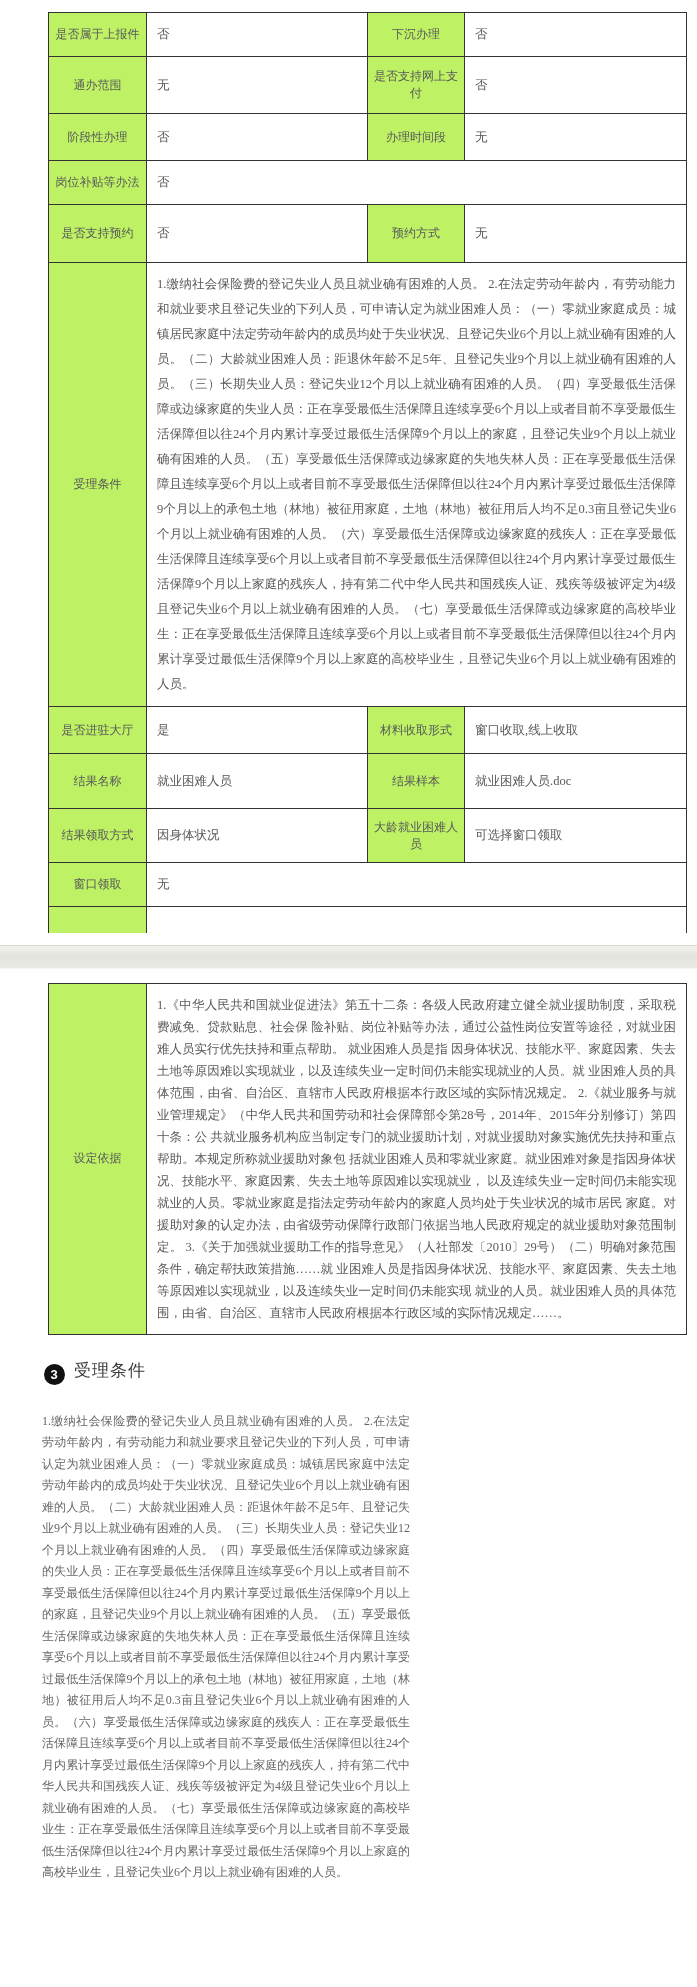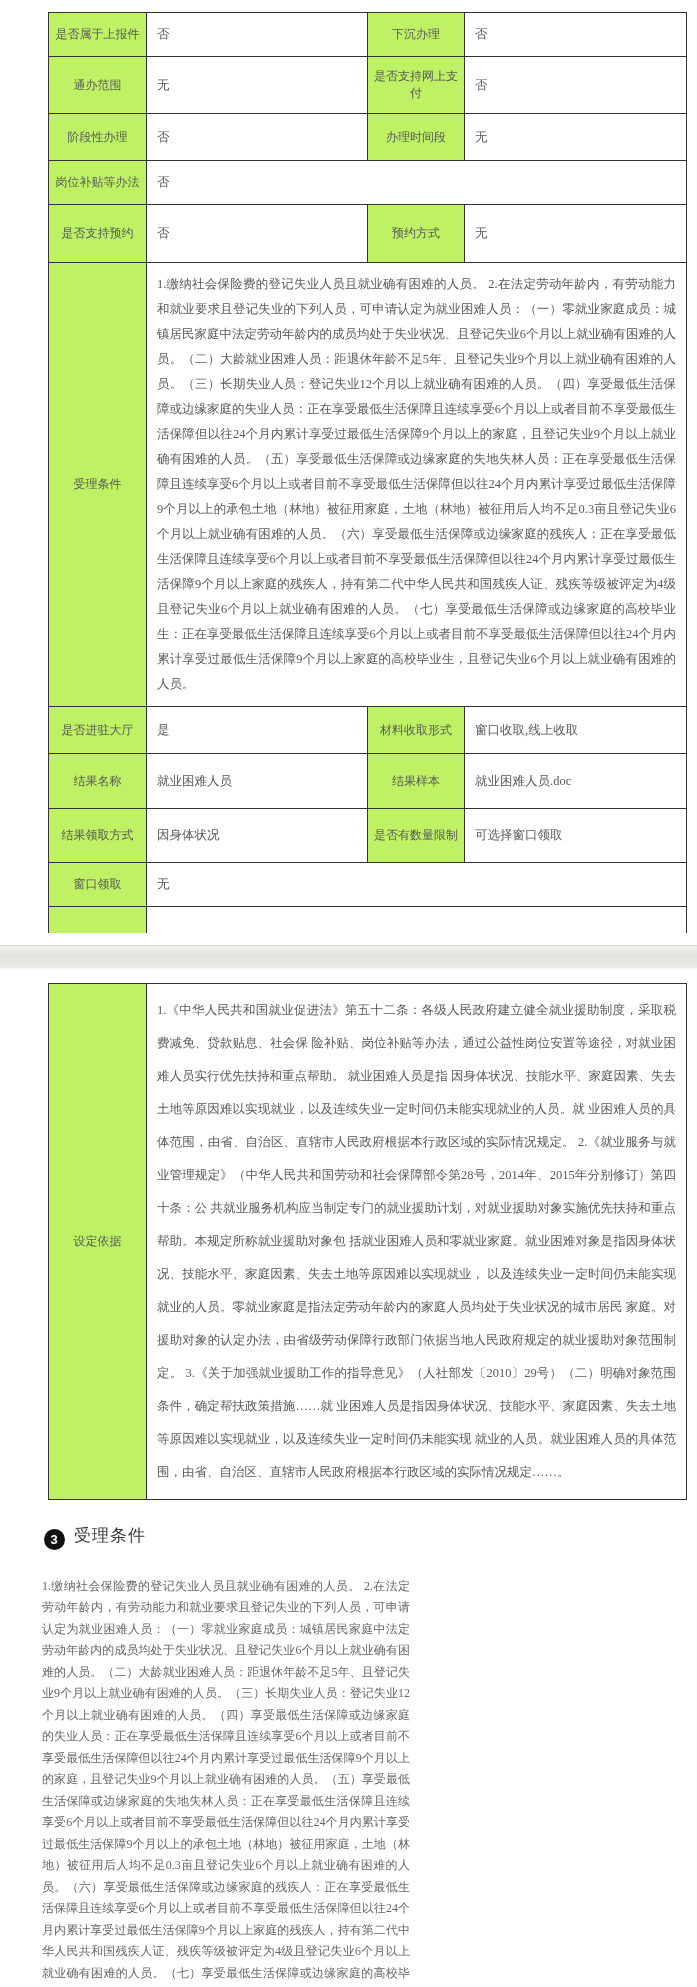--- a/index.html
+++ b/index.html
@@ -33,21 +33,21 @@
   }
   td.big{
     vertical-align:top;
     padding:9px 10px;
     line-height:25px;
     text-align:justify;
   }
   td.big2{
     vertical-align:top;
     padding:10px 10px;
-    line-height:33px;
+    line-height:22px;
     text-align:justify;
   }
   tr.cut td{border-bottom:none;}
   .page-break{
     width:697px;
     height:22px;
     margin-top:12px;
     background:linear-gradient(to bottom,#f1f1ed,#e4e4de 45%,#eaeae4);
     border-top:1px solid #d8d8d2;
     border-bottom:1px solid #f5f5f2;
@@ -135,21 +135,21 @@
     </tr>
     <tr style="height:55px">
       <td class="lbl">结果名称</td>
       <td class="val">就业困难人员</td>
       <td class="lbl">结果样本</td>
       <td class="val">就业困难人员.doc</td>
     </tr>
     <tr style="height:54px">
       <td class="lbl">结果领取方式</td>
       <td class="val">因身体状况</td>
-      <td class="lbl">是否有数量限制</td>
+      <td class="lbl">大龄就业困难人员</td>
       <td class="val">可选择窗口领取</td>
     </tr>
     <tr style="height:44px">
       <td class="lbl">窗口领取</td>
       <td class="val" colspan="3">无</td>
     </tr>
     <tr class="cut" style="height:26px">
       <td class="lbl"></td>
       <td class="val" colspan="3"></td>
     </tr>

